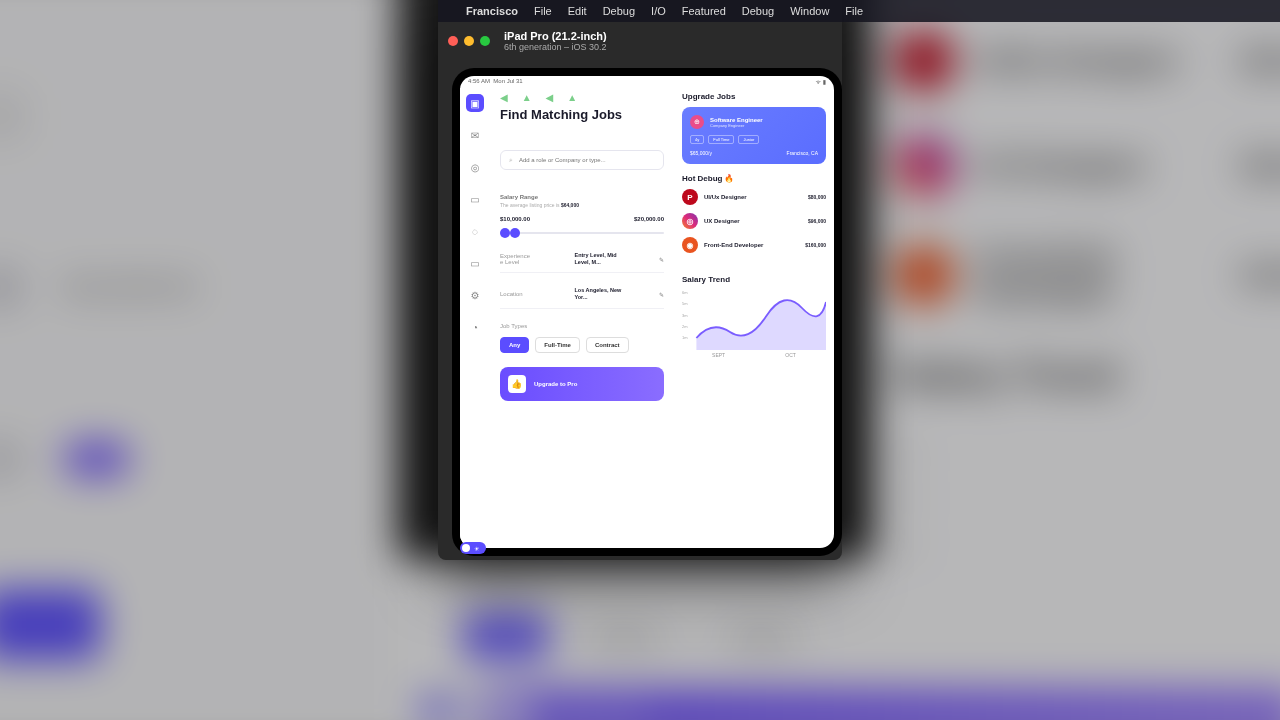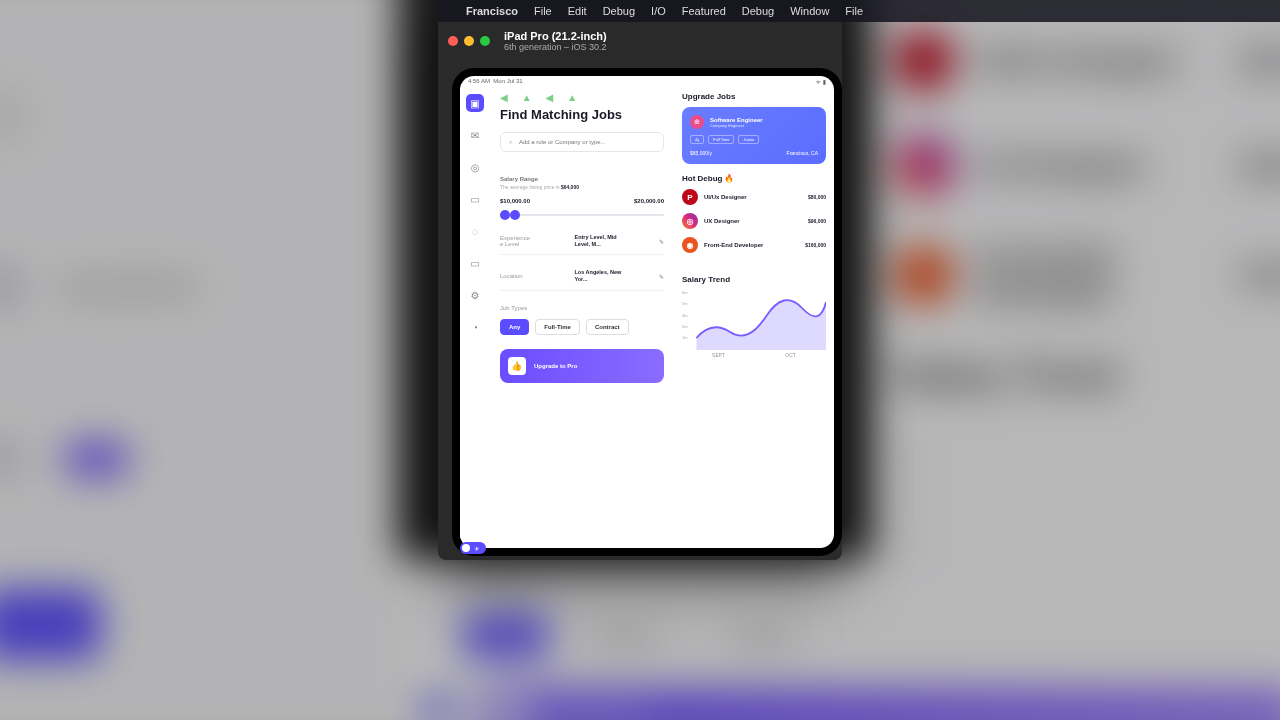--- a/index.html
+++ b/index.html
@@ -35,21 +35,21 @@
 .ipad-screen{width:100%;height:100%;background:#fff;border-radius:14px;overflow:hidden;display:flex;flex-direction:column}
 .statusbar{height:12px;display:flex;justify-content:space-between;padding:2px 8px;font-size:6px;color:#666}
 
 .app{flex:1;display:flex;overflow:hidden}
 .sidebar{width:30px;background:#fff;display:flex;flex-direction:column;align-items:center;padding-top:6px;gap:14px}
 .sidebar .nav-icon{width:18px;height:18px;border-radius:5px;display:flex;align-items:center;justify-content:center;font-size:10px;color:#888}
 .sidebar .nav-icon.active{background:#5b4dff;color:#fff}
 
 .main-col{width:184px;padding:4px 10px;overflow:hidden}
 .arrows{display:flex;gap:14px;color:#7bcf8a;font-size:10px;margin-bottom:4px}
-.main-col h1{font-size:13px;font-weight:800;color:#1a1a2a;margin-bottom:10px}
+.main-col h1{font-size:13px;font-weight:800;color:#1a1a2a;margin-bottom:28px}
 .search{display:flex;align-items:center;gap:6px;border:1px solid #e5e5ee;border-radius:6px;padding:5px 8px;margin-bottom:24px}
 .search input{border:none;outline:none;font-size:6px;flex:1;color:#999}
 .salary-label{font-size:6px;color:#777;font-weight:600}
 .salary-sub{font-size:5px;color:#aaa;margin-top:2px;margin-bottom:8px}
 .salary-sub .val{color:#1a1a2a;font-weight:700}
 .salary-range{display:flex;justify-content:space-between;font-size:6px;font-weight:700;color:#1a1a2a;margin-bottom:6px}
 .slider{height:10px;position:relative}
 .slider .track{position:absolute;top:4px;left:0;right:0;height:2px;background:#e5e5ee;border-radius:2px}
 .slider .thumb{position:absolute;top:0;width:10px;height:10px;background:#5b4dff;border-radius:50%}
 

